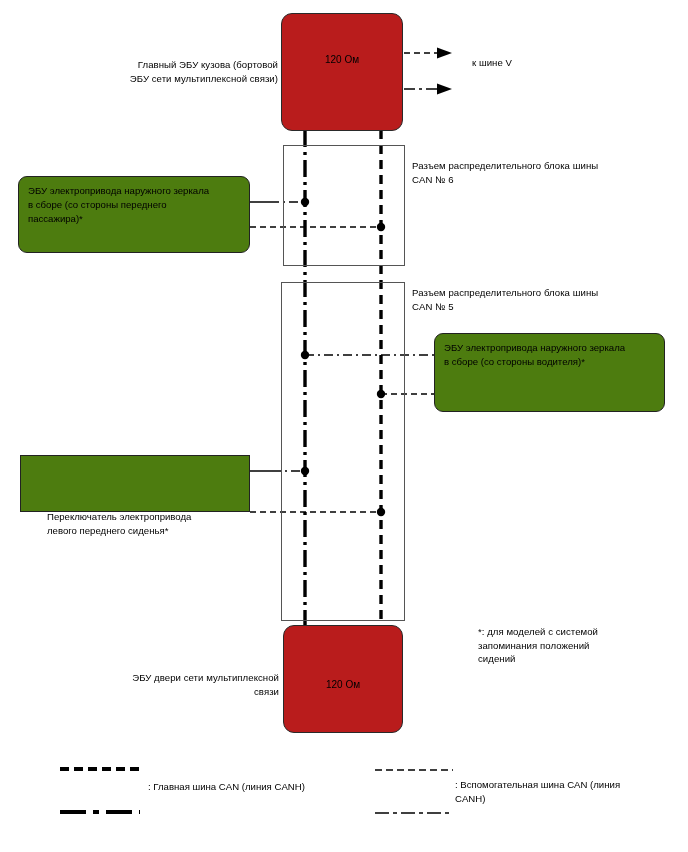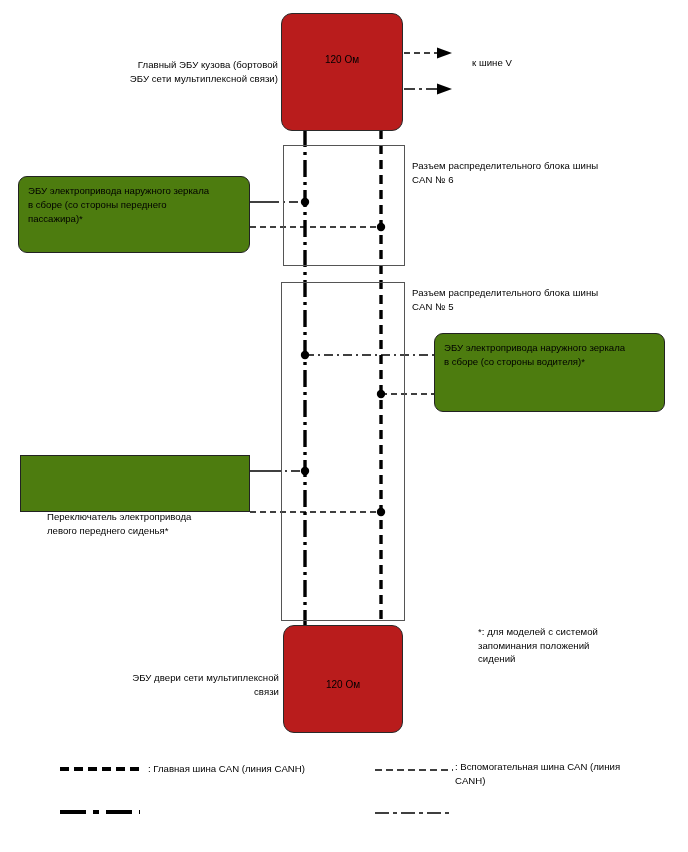--- a/index.html
+++ b/index.html
@@ -68,20 +68,21 @@
     position: absolute;
     font-size: 10px;
     text-align: center;
     width: 100%;
   }
   .legend-text {
     position: absolute;
     font-size: 9.6px;
     line-height: 13.5px;
     white-space: pre-line;
+    margin-top: 18px;
   }
   svg.legend-swatch {
     position: absolute;
   }
 </style>
 </head>
 <body>
 
 <div id="canvas">
 

